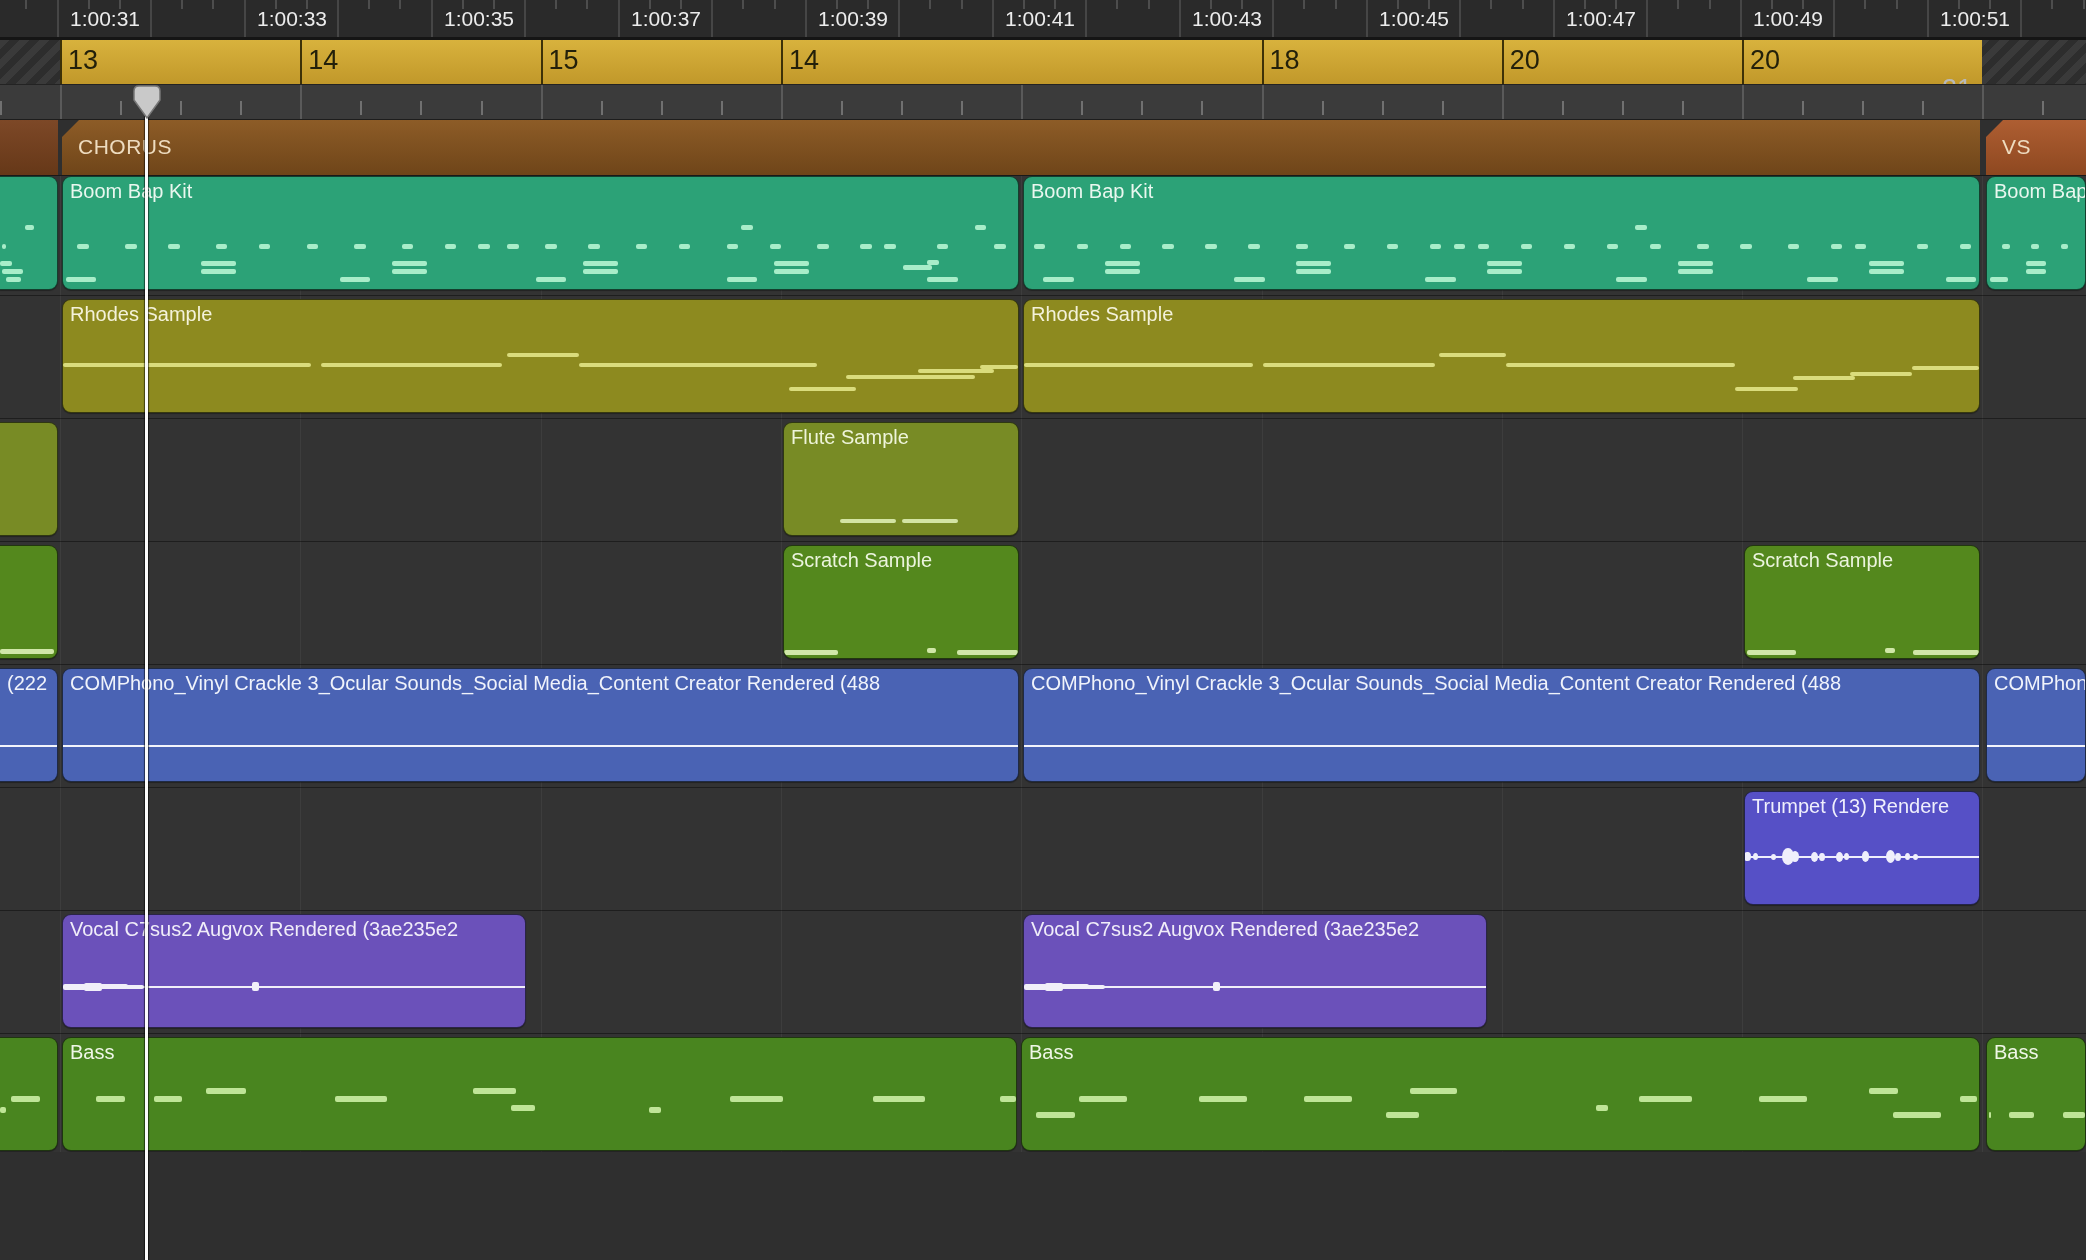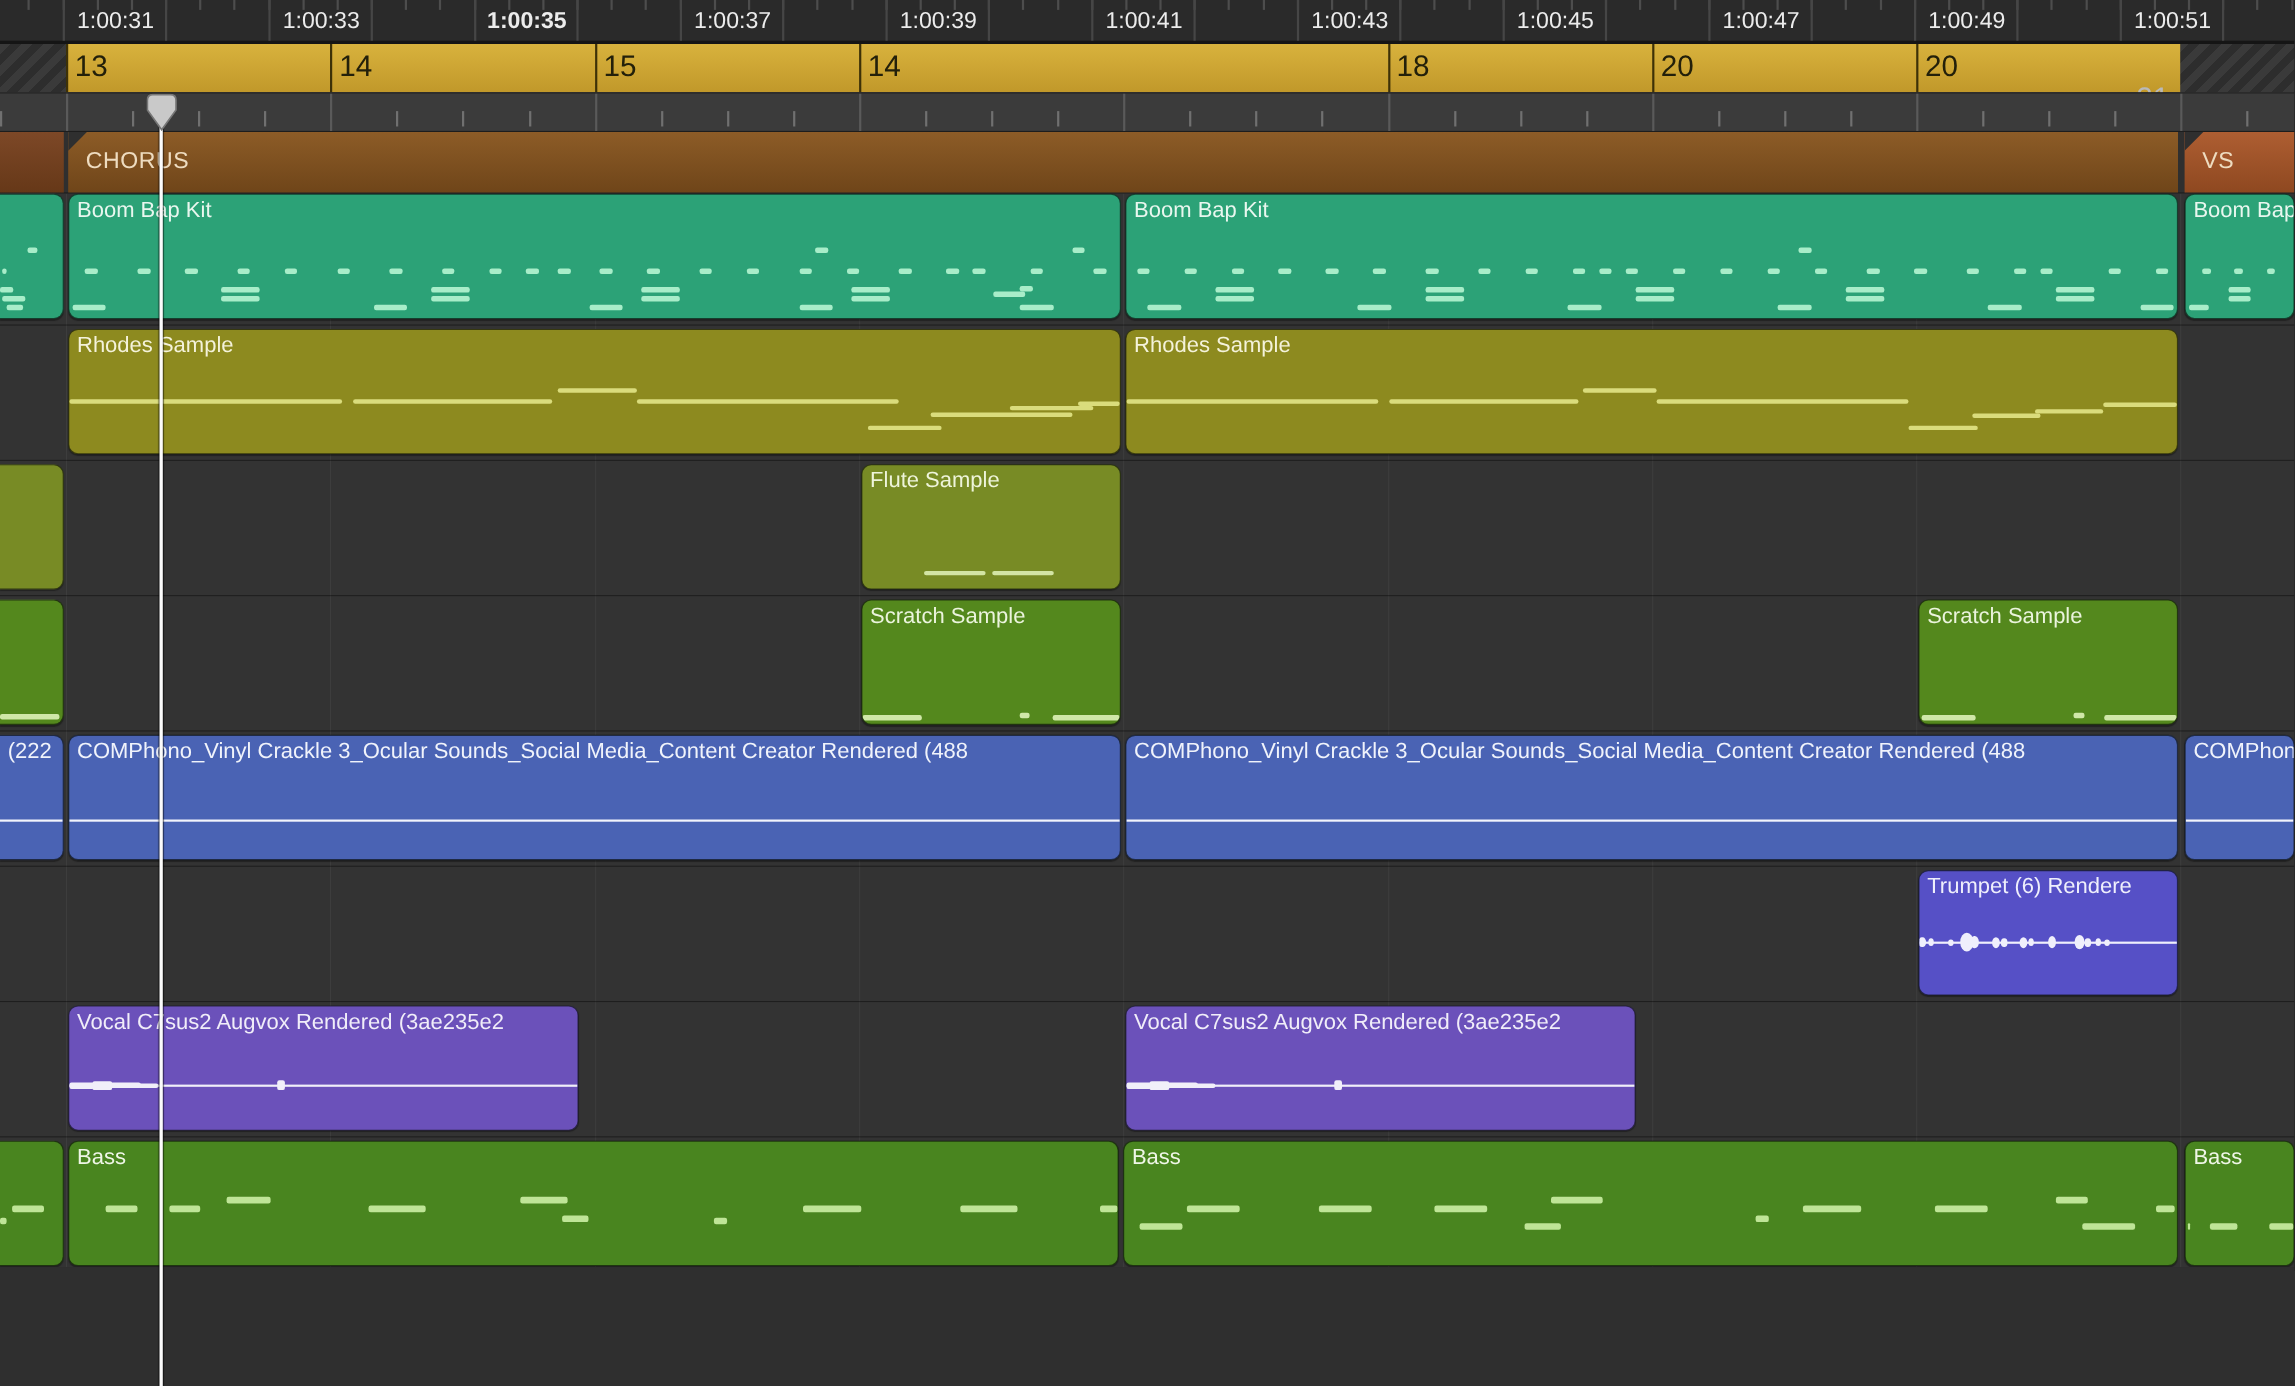--- a/index.html
+++ b/index.html
@@ -135,21 +135,21 @@
       <div class="sep" style="left: 1365.6px;"></div>
       <div class="sep" style="left: 1459.1px;"></div>
       <div class="sep" style="left: 1552.6px;"></div>
       <div class="sep" style="left: 1646.1px;"></div>
       <div class="sep" style="left: 1739.6px;"></div>
       <div class="sep" style="left: 1833.1px;"></div>
       <div class="sep" style="left: 1926.6px;"></div>
       <div class="sep" style="left: 2020.1px;"></div>
       <div class="tlabel" style="left: 105px;">1:00:31</div>
       <div class="tlabel" style="left: 292px;">1:00:33</div>
-      <div class="tlabel" style="left: 479px; font-weight: bold;">1:00:35</div>
+      <div class="tlabel" style="left: 479px;">1:00:35</div>
       <div class="tlabel" style="left: 666px;">1:00:37</div>
       <div class="tlabel" style="left: 853px;">1:00:39</div>
       <div class="tlabel" style="left: 1040px;">1:00:41</div>
       <div class="tlabel" style="left: 1227px;">1:00:43</div>
       <div class="tlabel" style="left: 1414px;">1:00:45</div>
       <div class="tlabel" style="left: 1601px;">1:00:47</div>
       <div class="tlabel" style="left: 1788px;">1:00:49</div>
       <div class="tlabel" style="left: 1975px;">1:00:51</div>
     </div>
   <div id="barstrip">
@@ -397,21 +397,21 @@
       </div>
       <div class="region" style="left: 1023px; top: 492px; width: 957px; height: 114px; background: rgb(74, 99, 180);">
         <span class="rlabel" style="color: rgb(240, 243, 251);">COMPhono_Vinyl Crackle 3_Ocular Sounds_Social Media_Content Creator Rendered (488</span>
         <div class="wline" style="left: 0px; top: 67.5%; width: 100%; background: rgb(242, 244, 252);"></div>
       </div>
       <div class="region" style="left: 1986px; top: 492px; width: 100px; height: 114px; background: rgb(74, 99, 180);">
         <span class="rlabel" style="color: rgb(240, 243, 251);">COMPhono_Vinyl Crackle 3_Ocular Sounds_Social Media_Content Creator Rendered (488</span>
         <div class="wline" style="left: 0px; top: 67.5%; width: 100%; background: rgb(242, 244, 252);"></div>
       </div>
       <div class="region" style="left: 1744px; top: 615px; width: 236px; height: 114px; background: rgb(86, 80, 198);">
-        <span class="rlabel" style="color: rgb(239, 239, 252);">Trumpet (6) Rendere</span>
+        <span class="rlabel" style="color: rgb(239, 239, 252);">Trumpet (13) Rendere</span>
         <div class="wline" style="left: 0px; top: 57%; width: 100%; background: rgb(239, 239, 252);"></div>
         <div class="blob" style="width: 6.3px; height: 9px; left: calc(1% - 3.15px); top: calc(57% - 3.5px); background: rgb(239, 239, 252);"></div>
         <div class="blob" style="width: 5px; height: 7px; left: calc(4.5% - 2.5px); top: calc(57% - 2.5px); background: rgb(239, 239, 252);"></div>
         <div class="blob" style="width: 5px; height: 6px; left: calc(12% - 2.5px); top: calc(57% - 2px); background: rgb(239, 239, 252);"></div>
         <div class="blob" style="width: 11.9px; height: 17px; left: calc(18.5% - 5.95px); top: calc(57% - 7.5px); background: rgb(239, 239, 252);"></div>
         <div class="blob" style="width: 7.7px; height: 11px; left: calc(21.5% - 3.85px); top: calc(57% - 4.5px); background: rgb(239, 239, 252);"></div>
         <div class="blob" style="width: 7px; height: 10px; left: calc(29.5% - 3.5px); top: calc(57% - 4px); background: rgb(239, 239, 252);"></div>
         <div class="blob" style="width: 5.6px; height: 8px; left: calc(33% - 2.8px); top: calc(57% - 3px); background: rgb(239, 239, 252);"></div>
         <div class="blob" style="width: 7px; height: 10px; left: calc(40.5% - 3.5px); top: calc(57% - 4px); background: rgb(239, 239, 252);"></div>
         <div class="blob" style="width: 5px; height: 7px; left: calc(43.5% - 2.5px); top: calc(57% - 2.5px); background: rgb(239, 239, 252);"></div>

